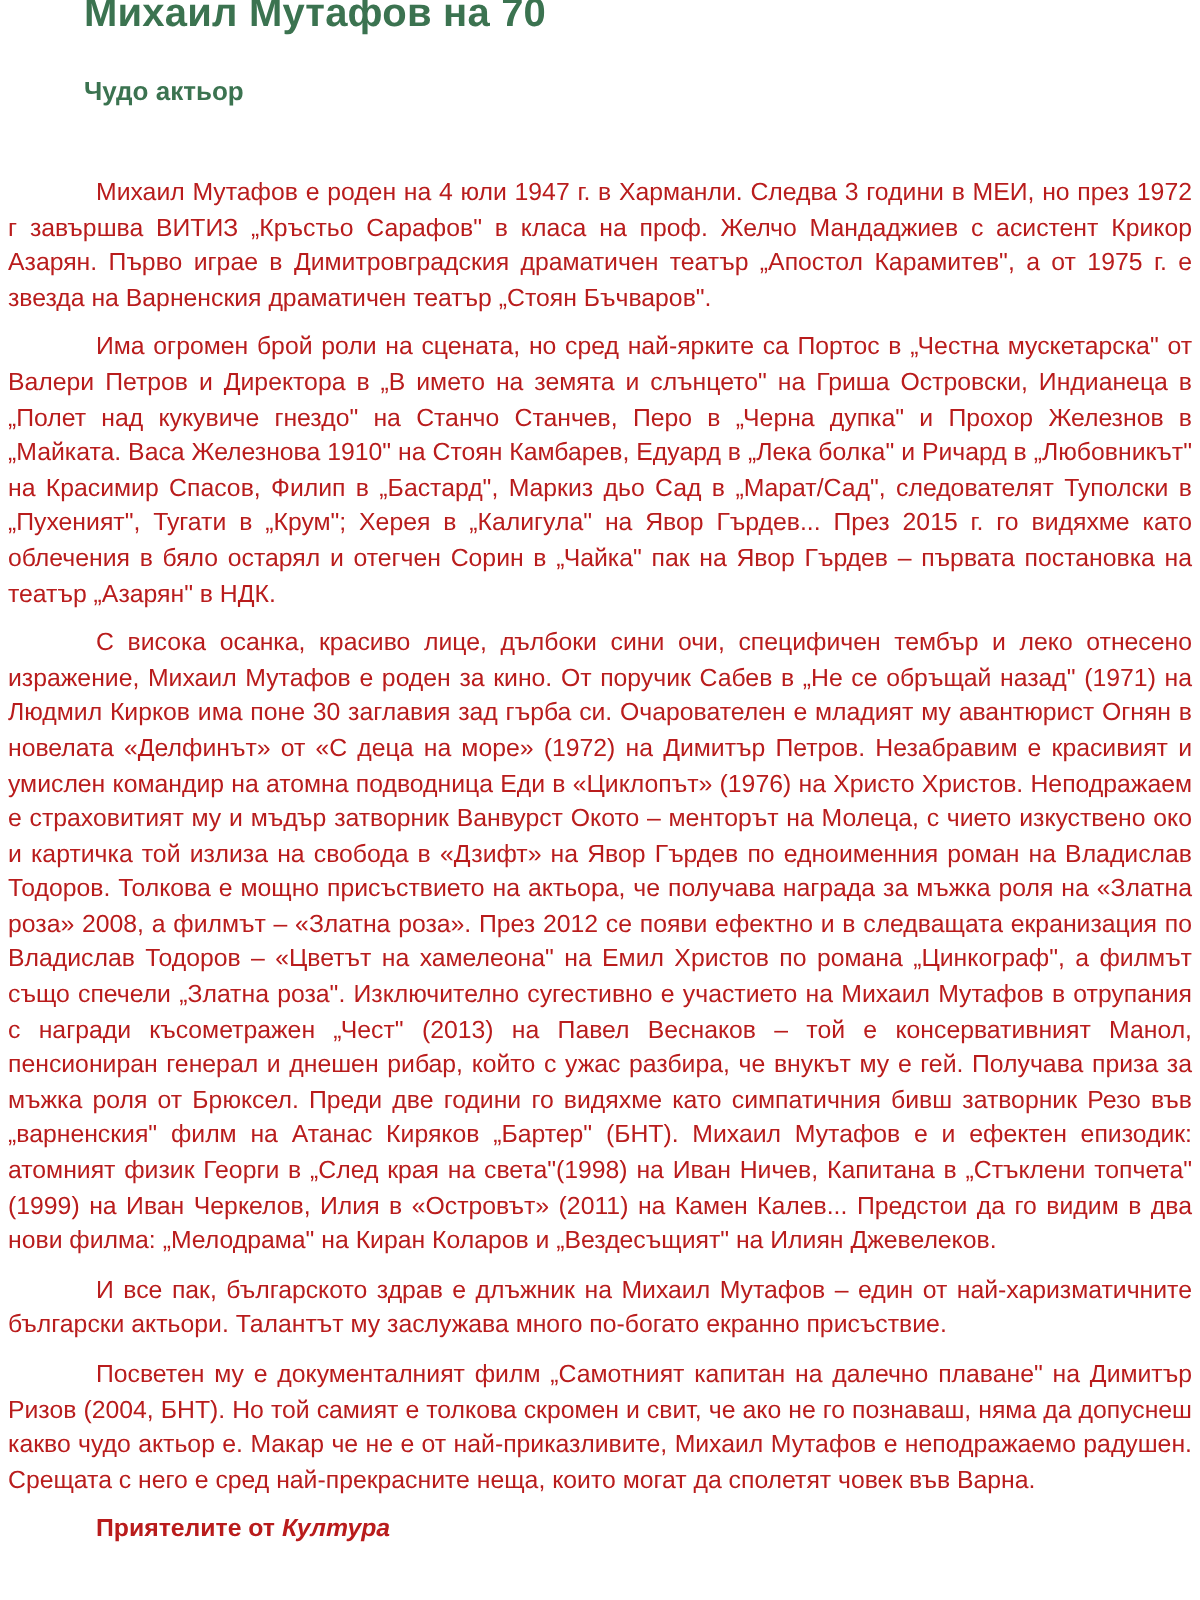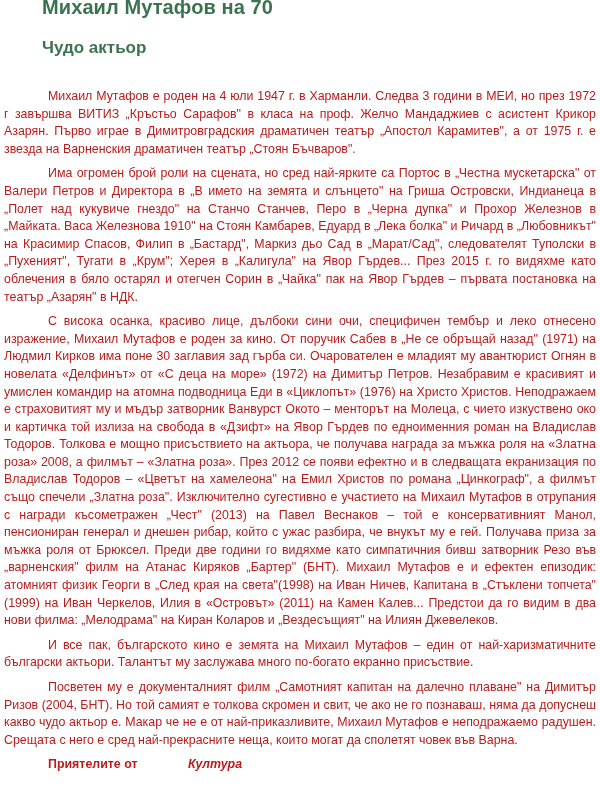--- a/index.html
+++ b/index.html
@@ -23,21 +23,21 @@
       font-size: 20px;
       font-weight: bold;
       color: #3b7350;
       letter-spacing: 0.1px;
     }
     .subtitle {
       position: absolute;
       left: 42px;
       top: 38px;
       margin: 0;
-      font-size: 17px;
+      font-size: 13px;
       font-weight: bold;
       color: #3b7350;
     }
     .article {
       position: absolute;
       left: 4px;
       top: 88px;
       width: 592px;
     }
     .article p {
@@ -52,29 +52,28 @@
       text-align: left;
       margin-top: 2px;
       margin-bottom: 6px;
     }
     .article p.signature {
       text-align: left;
       font-weight: bold;
     }
     .article p.signature em {
       font-style: italic;
-      margin-left: 47px;
     }
   </style>
 </head>
 <body>
 
 <h1 class="title">Михаил Мутафов на 70</h1>
 <div class="subtitle">Чудо актьор</div>
 
 <div class="article">
   <p>Михаил Мутафов е роден на 4 юли 1947 г. в Харманли. Следва 3 години в МЕИ, но през 1972 г завършва ВИТИЗ „Кръстьо Сарафов" в класа на проф. Желчо Мандаджиев с асистент Крикор Азарян. Първо играе в Димитровградския драматичен театър „Апостол Карамитев", а от 1975 г. е звезда на Варненския драматичен театър „Стоян Бъчваров".</p>
   <p>Има огромен брой роли на сцената, но сред най-ярките са Портос в „Честна мускетарска" от Валери Петров и Директора в „В името на земята и слънцето" на Гриша Островски, Индианеца в „Полет над кукувиче гнездо" на Станчо Станчев, Перо в „Черна дупка" и Прохор Железнов в „Майката. Васа Железнова 1910" на Стоян Камбарев, Едуард в „Лека болка" и Ричард в „Любовникът" на Красимир Спасов, Филип в „Бастард", Маркиз дьо Сад в „Марат/Сад", следователят Туполски в „Пухеният", Тугати в „Крум"; Херея в „Калигула" на Явор Гърдев... През 2015 г. го видяхме като облечения в бяло остарял и отегчен Сорин в „Чайка" пак на Явор Гърдев – първата постановка на театър „Азарян" в НДК.</p>
   <p>С висока осанка, красиво лице, дълбоки сини очи, специфичен тембър и леко отнесено изражение, Михаил Мутафов е роден за кино. От поручик Сабев в „Не се обръщай назад" (1971) на Людмил Кирков има поне 30 заглавия зад гърба си. Очарователен е младият му авантюрист Огнян в новелата «Делфинът» от «С деца на море» (1972) на Димитър Петров. Незабравим е красивият и умислен командир на атомна подводница Еди в «Циклопът» (1976) на Христо Христов. Неподражаем е страховитият му и мъдър затворник Ванвурст Окото – менторът на Молеца, с чието изкуствено око и картичка той излиза на свобода в «Дзифт» на Явор Гърдев по едноименния роман на Владислав Тодоров. Толкова е мощно присъствието на актьора, че получава награда за мъжка роля на «Златна роза» 2008, а филмът – «Златна роза». През 2012 се появи ефектно и в следващата екранизация по Владислав Тодоров – «Цветът на хамелеона" на Емил Христов по романа „Цинкограф", а филмът също спечели „Златна роза". Изключително сугестивно е участието на Михаил Мутафов в отрупания с награди късометражен „Чест" (2013) на Павел Веснаков – той е консервативният Манол, пенсиониран генерал и днешен рибар, който с ужас разбира, че внукът му е гей. Получава приза за мъжка роля от Брюксел. Преди две години го видяхме като симпатичния бивш затворник Резо във „варненския" филм на Атанас Киряков „Бартер" (БНТ). Михаил Мутафов е и ефектен епизодик: атомният физик Георги в „След края на света"(1998) на Иван Ничев, Капитана в „Стъклени топчета" (1999) на Иван Черкелов, Илия в «Островът» (2011) на Камен Калев... Предстои да го видим в два нови филма: „Мелодрама" на Киран Коларов и „Вездесъщият" на Илиян Джевелеков.</p>
-  <p>И все пак, българското кино е земята на Михаил Мутафов – един от най-харизматичните български актьори. Талантът му заслужава много по-богато екранно присъствие.</p>
+  <p>И все пак, българското здрав е длъжник на Михаил Мутафов – един от най-харизматичните български актьори. Талантът му заслужава много по-богато екранно присъствие.</p>
   <p>Посветен му е документалният филм „Самотният капитан на далечно плаване" на Димитър Ризов (2004, БНТ). Но той самият е толкова скромен и свит, че ако не го познаваш, няма да допуснеш какво чудо актьор е. Макар че не е от най-приказливите, Михаил Мутафов е неподражаемо радушен. Срещата с него е сред най-прекрасните неща, които могат да сполетят човек във Варна.</p>
   <p class="signature"><span>Приятелите от </span><em>Култура</em></p>
 </div>
 
 </body></html>

